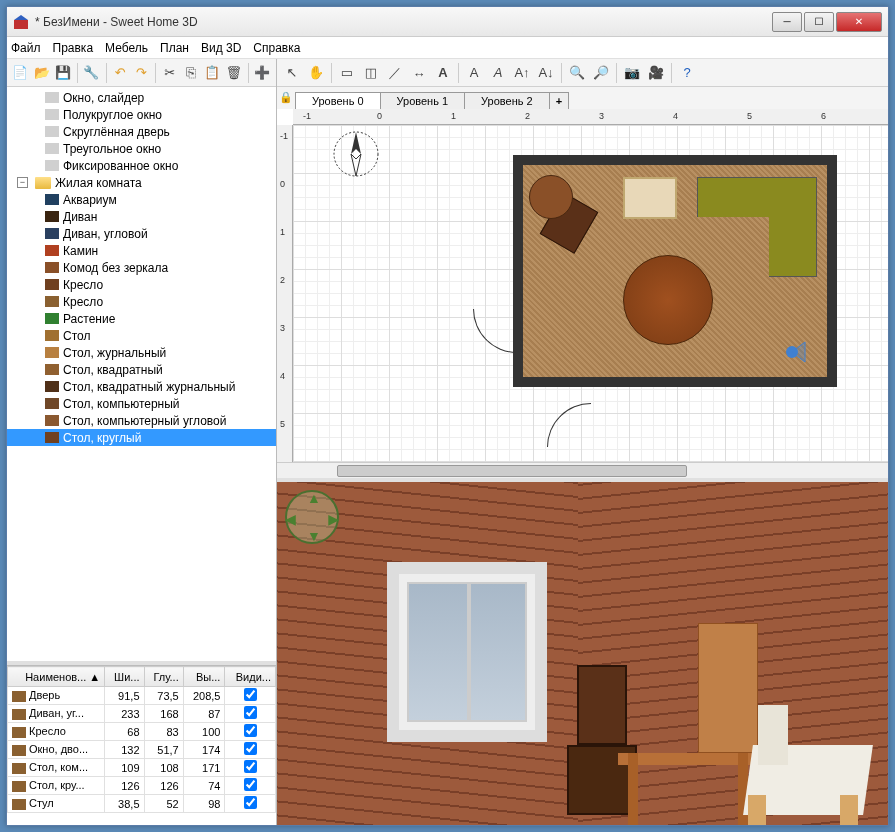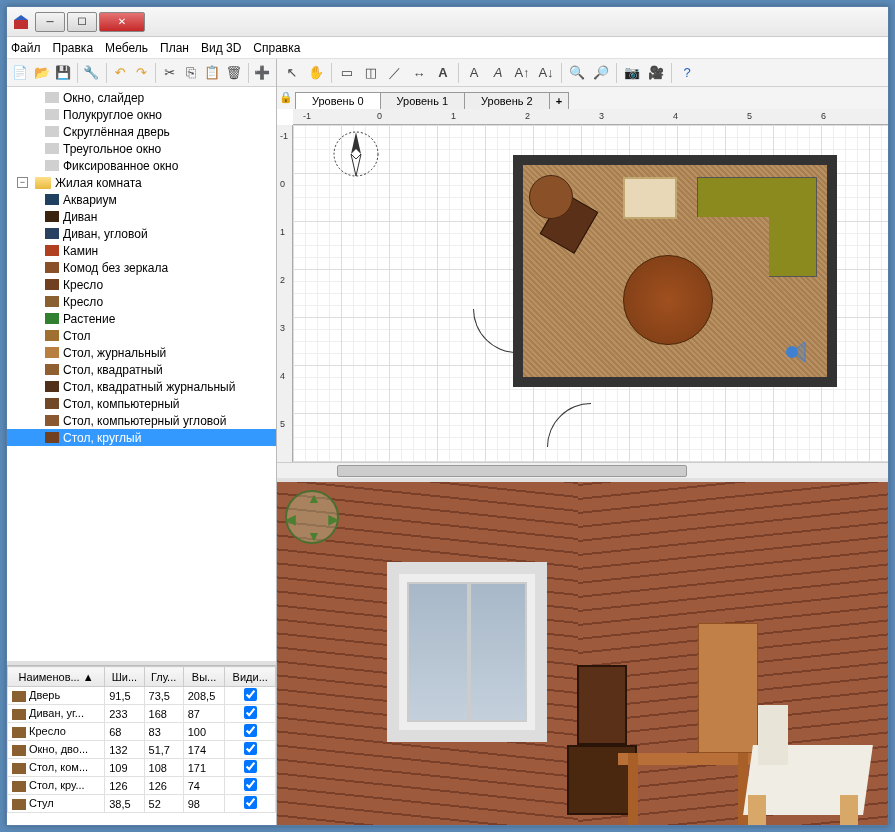--- a/index.html
+++ b/index.html
@@ -21,22 +21,22 @@
   .rightcol { flex: 1; display: flex; flex-direction: column; min-width: 0; }
   .tree { flex: 1; overflow: auto; font-size: 12px; padding: 2px 0; border-bottom: 4px solid #e0e0e0; }
   .treerow { display: flex; align-items: center; height: 17px; padding-left: 38px; gap: 4px; cursor: pointer; white-space: nowrap; }
   .treerow.folder { padding-left: 10px; font-weight: normal; }
   .treerow.sel { background: #3399ff; color: #fff; }
   .treeicon { width: 14px; height: 11px; display: inline-block; flex-shrink: 0; }
   .exp { width: 11px; height: 11px; border: 1px solid #888; display: inline-flex; align-items: center; justify-content: center; font-size: 9px; line-height: 1; margin-right: 3px; background: #fff; color: #444; flex-shrink: 0; }
   .folder-ic { width: 16px; height: 12px; background: linear-gradient(#ffe08a,#e8b93e); border-radius: 1px; flex-shrink: 0; }
   .furntable { height: 160px; border-top: 1px solid #bbb; overflow: auto; }
   .tbl { width: 100%; border-collapse: collapse; font-size: 11px; }
-  .tbl th { background: linear-gradient(#f8f8f8,#e8e8e8); border: 1px solid #ccc; padding: 2px 4px; font-weight: normal; text-align: center; height: 20px; white-space: nowrap; overflow: hidden; }
-  .tbl td { border: 1px solid #e0e0e0; padding: 1px 4px; text-align: left; height: 17px; white-space: nowrap; overflow: hidden; }
+  .tbl th { background: linear-gradient(#f8f8f8,#e8e8e8); border: 1px solid #ccc; padding: 2px 4px; font-weight: normal; text-align: right; height: 20px; white-space: nowrap; overflow: hidden; }
+  .tbl td { border: 1px solid #e0e0e0; padding: 1px 4px; text-align: right; height: 17px; white-space: nowrap; overflow: hidden; }
   .tbl td:first-child { text-align: left; }
   .tbl td:last-child { text-align: center; }
   .planpane { height: 423px; display: flex; flex-direction: column; border-bottom: 4px solid #e0e0e0; position: relative; }
   .plantoolbar { height: 28px; display: flex; align-items: center; padding: 2px 4px; gap: 2px; background: #f4f4f4; border-bottom: 1px solid #d0d0d0; }
   .tabs { height: 22px; display: flex; align-items: flex-end; padding-left: 18px; background: #f4f4f4; font-size: 11px; position: relative; }
   .tab { padding: 2px 16px; border: 1px solid #999; border-bottom: none; background: #eee; margin-right: -1px; cursor: pointer; }
   .tab.active { background: #fff; }
   .tab.add { padding: 2px 6px; font-weight: bold; }
   .lockicon { position: absolute; left: 2px; top: 4px; font-size: 11px; color: #b08020; }
   .planarea { flex: 1; position: relative; overflow: hidden; background: #fff; }
@@ -63,20 +63,21 @@
 </head>
 <body>
 
 <div class="window">
 
   <div class="titlebar">
     <svg class="icon" viewBox="0 0 16 16">
         <rect x="1" y="6" width="14" height="9" fill="#c03030"></rect>
         <polygon points="8,1 15,6 1,6" fill="#3060c0"></polygon>
       </svg>
+    <span class="title">* БезИмени - Sweet Home 3D</span>
     <div class="winbtns">
       <div class="winbtn">─</div>
       <div class="winbtn">☐</div>
       <div class="winbtn close">✕</div>
     </div>
   </div>
 
   <div class="menubar">
     <span class="menuitem">Файл</span>
     <span class="menuitem">Правка</span>

